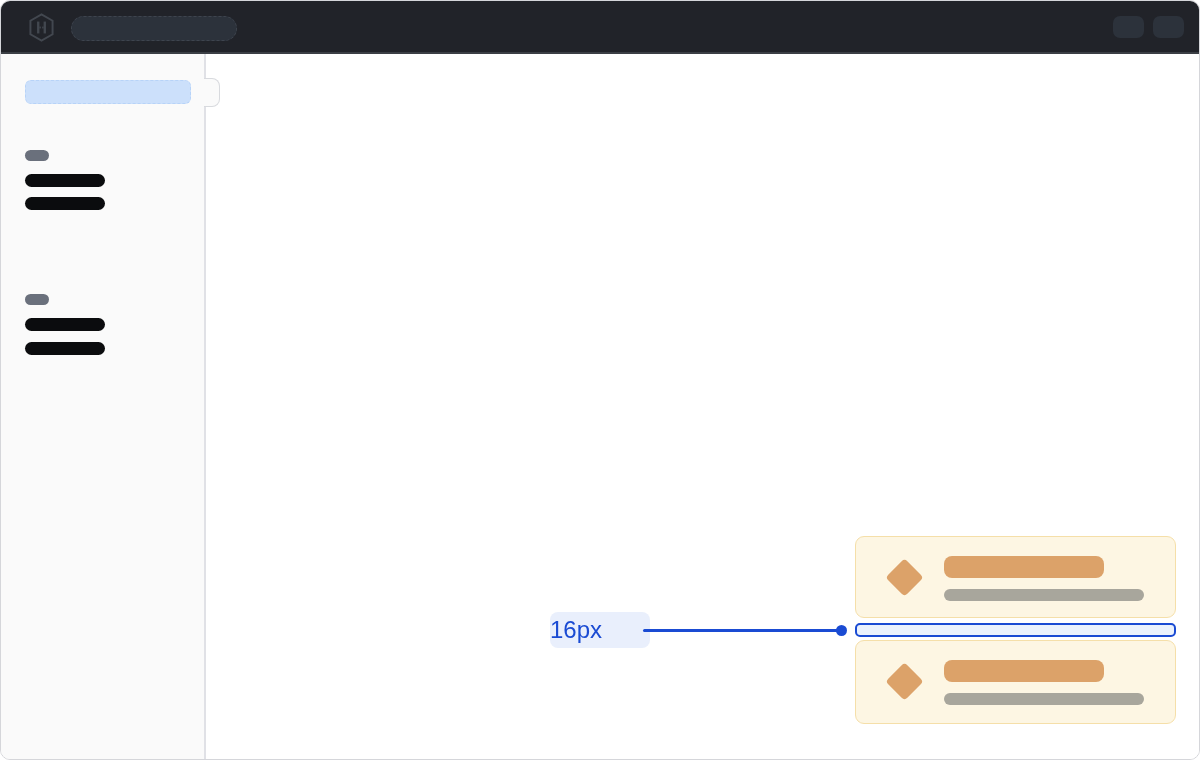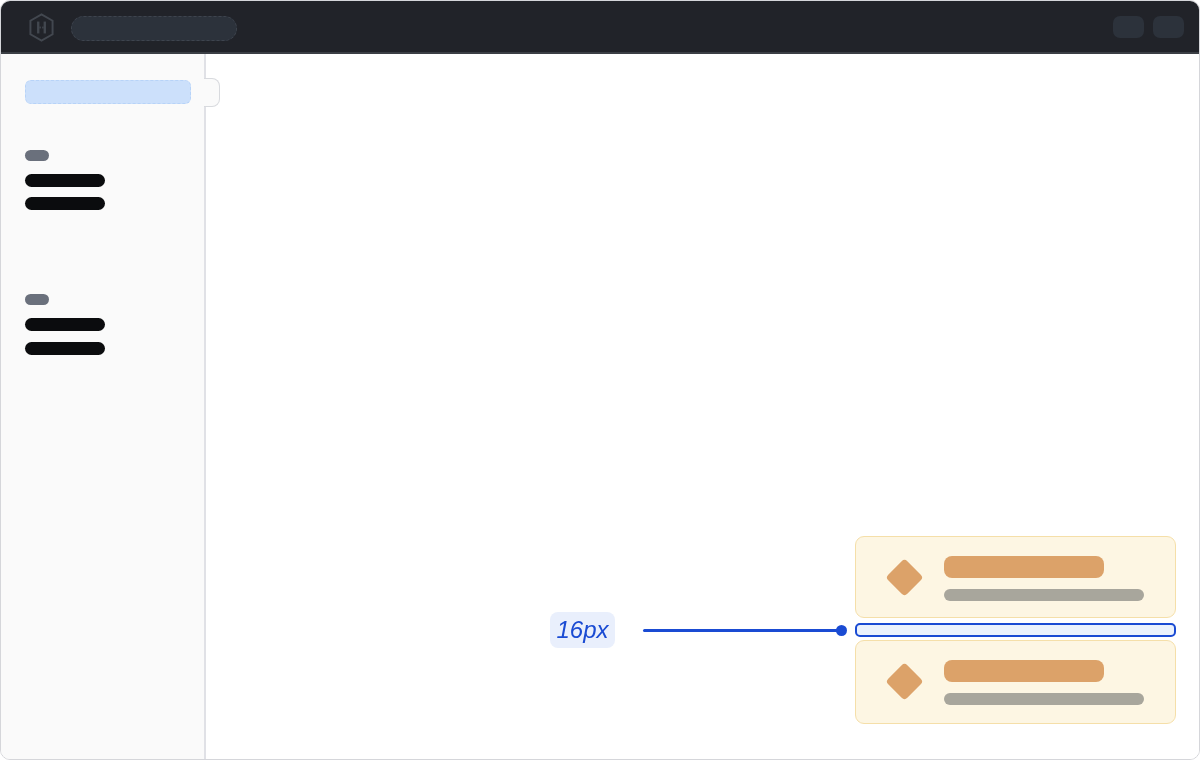--- a/index.html
+++ b/index.html
@@ -84,24 +84,24 @@
   }
 
   
   .gap-highlight{
     position:absolute;left:854px;top:622px;width:321px;height:14px;
     background:var(--highlight-fill,#ebf2fd);
     border:2px solid var(--accent,#1a4bd3);
     border-radius:5px;
   }
   .gap-label{
-    position:absolute;left:549px;top:611px;width:65px;height:36px;
+    position:absolute;left:549px;top:611px;width:100px;height:36px;
     background:var(--annotation-bg,#e9effc);
     border-radius:8px;color:var(--accent,#1a4bd3);
-    font-size:24px;line-height:36px;font-weight:500;text-align:center;font-style:italic;
+    font-size:24px;line-height:36px;font-weight:500;text-align:left;
   }
   .gap-line{
     position:absolute;left:642px;top:628px;width:195px;height:2.5px;
     background:var(--accent,#1a4bd3);border-radius:2px;
   }
   .gap-dot{
     position:absolute;left:835px;top:624px;width:11px;height:11px;
     background:var(--accent,#1a4bd3);border-radius:50%;
   }
 </style>

